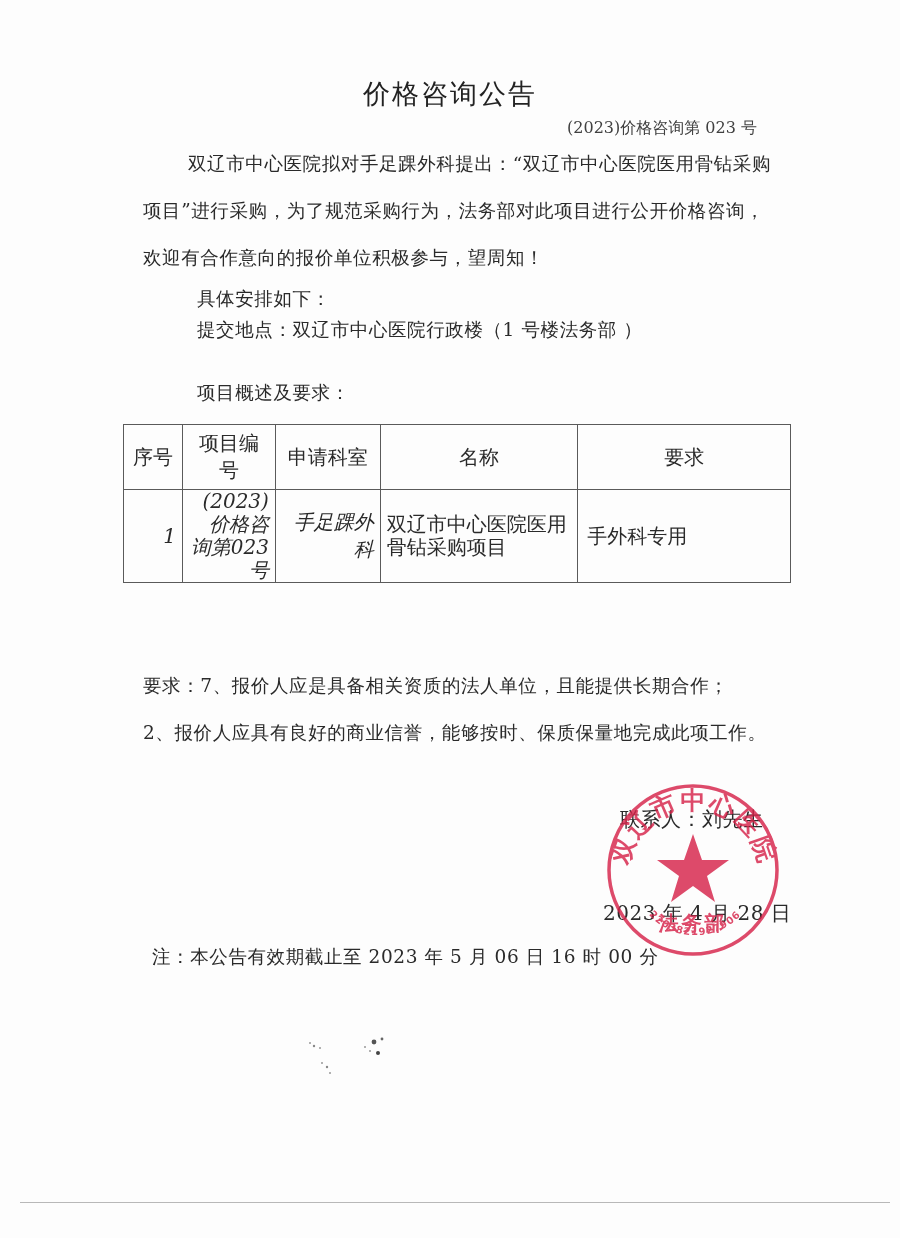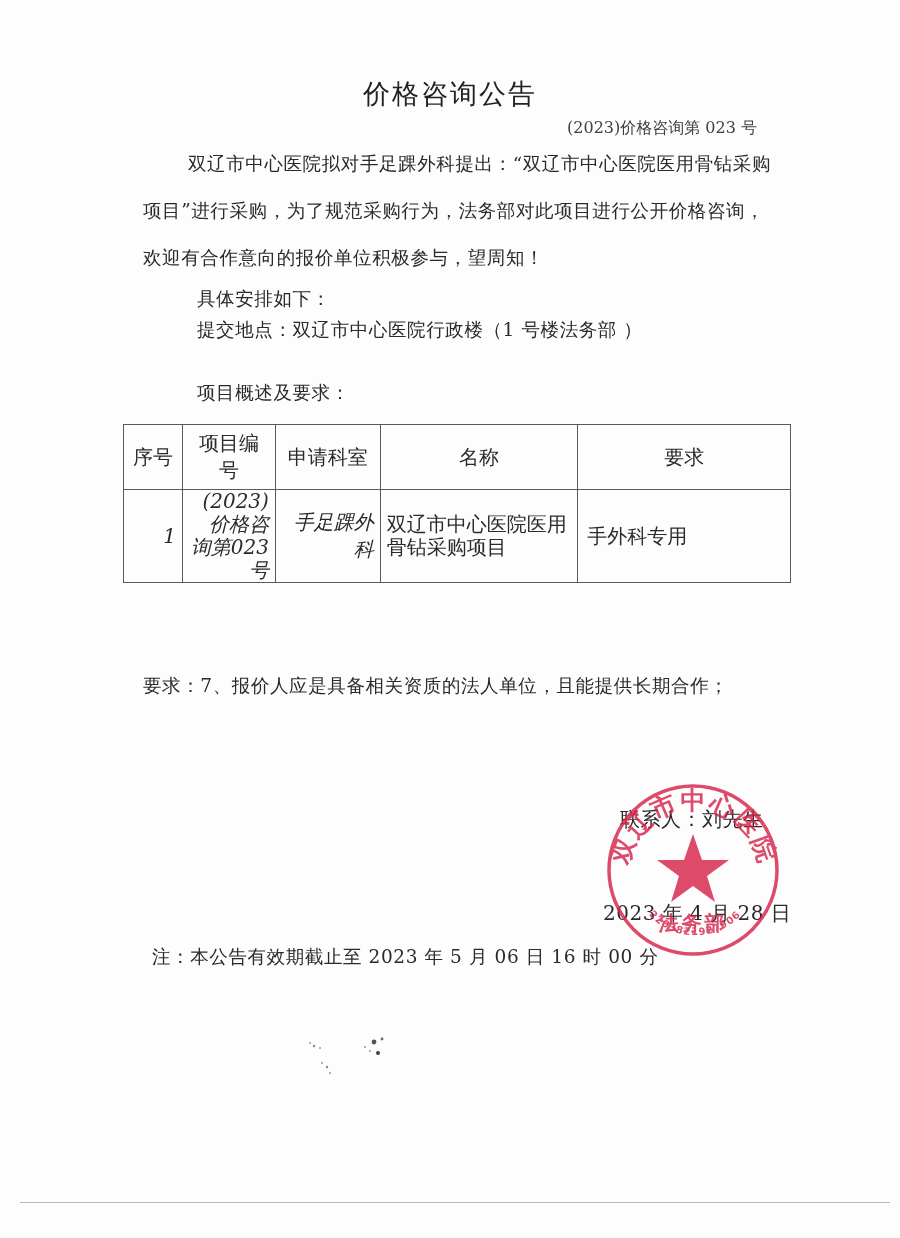--- a/index.html
+++ b/index.html
@@ -139,20 +139,21 @@
       <td class="c-left small-lh">双辽市中心医院医用骨钻采购项目</td>
       <td class="c-left" style="padding-left:9px;">手外科专用</td>
     </tr>
   </tbody>
     </table>
 
 
   <div class="para" style="top:662px;">
     <span class="bold">要求：</span><span>7、报价人应是具备相关资质的法人单位，且能提供长期合作；</span>
   </div>
+  <div class="para" style="top:709px;">2、报价人应具有良好的商业信誉，能够按时、保质保量地完成此项工作。</div>
 
   <div class="sig" style="left:620px; top:806px;">联系人：刘先生</div>
   <div class="sig" style="left:603px; top:900px;">2023 年 4 月 28 日</div>
 
   <svg class="stamp" viewBox="0 0 176 176">
     <defs>
       <path id="arcTop" d="M 28 118 A 66 66 0 1 1 150 118"></path>
       <path id="arcBottom" d="M 40 128 A 62 62 0 0 0 140 128"></path>
     </defs>
     <circle cx="88" cy="88" r="84" fill="none" stroke="#d6244a" stroke-width="3.5"></circle>

